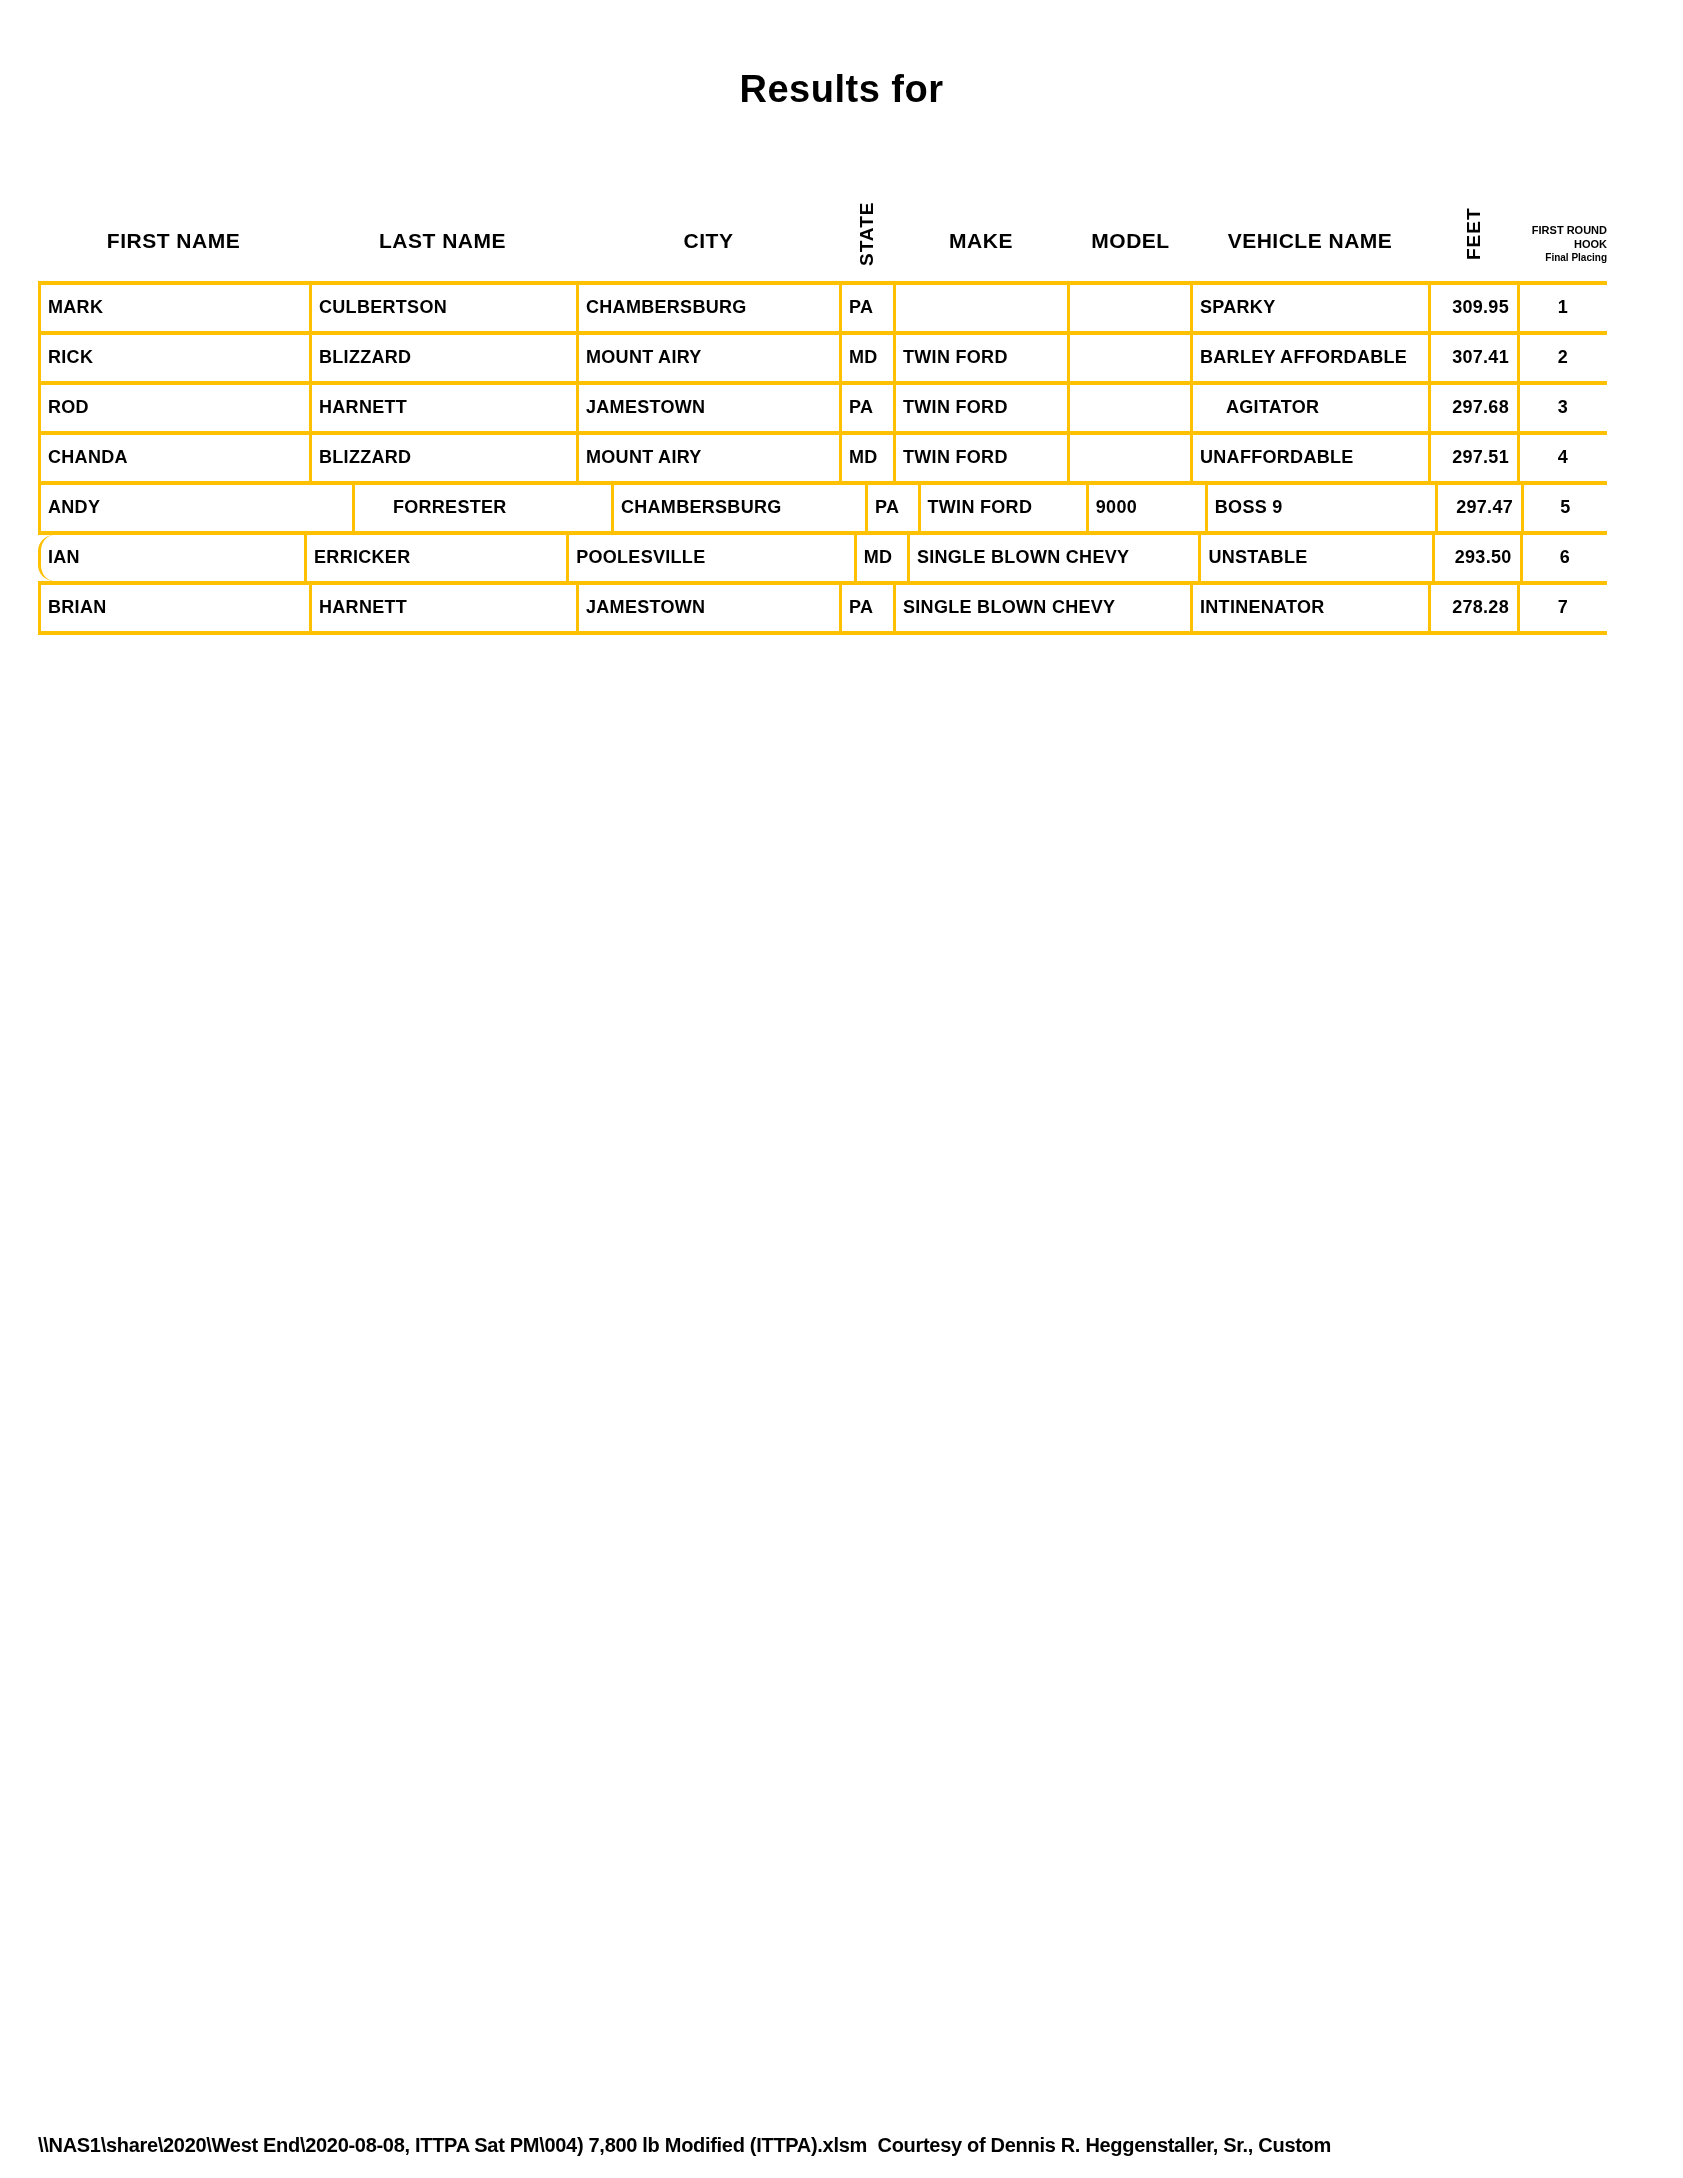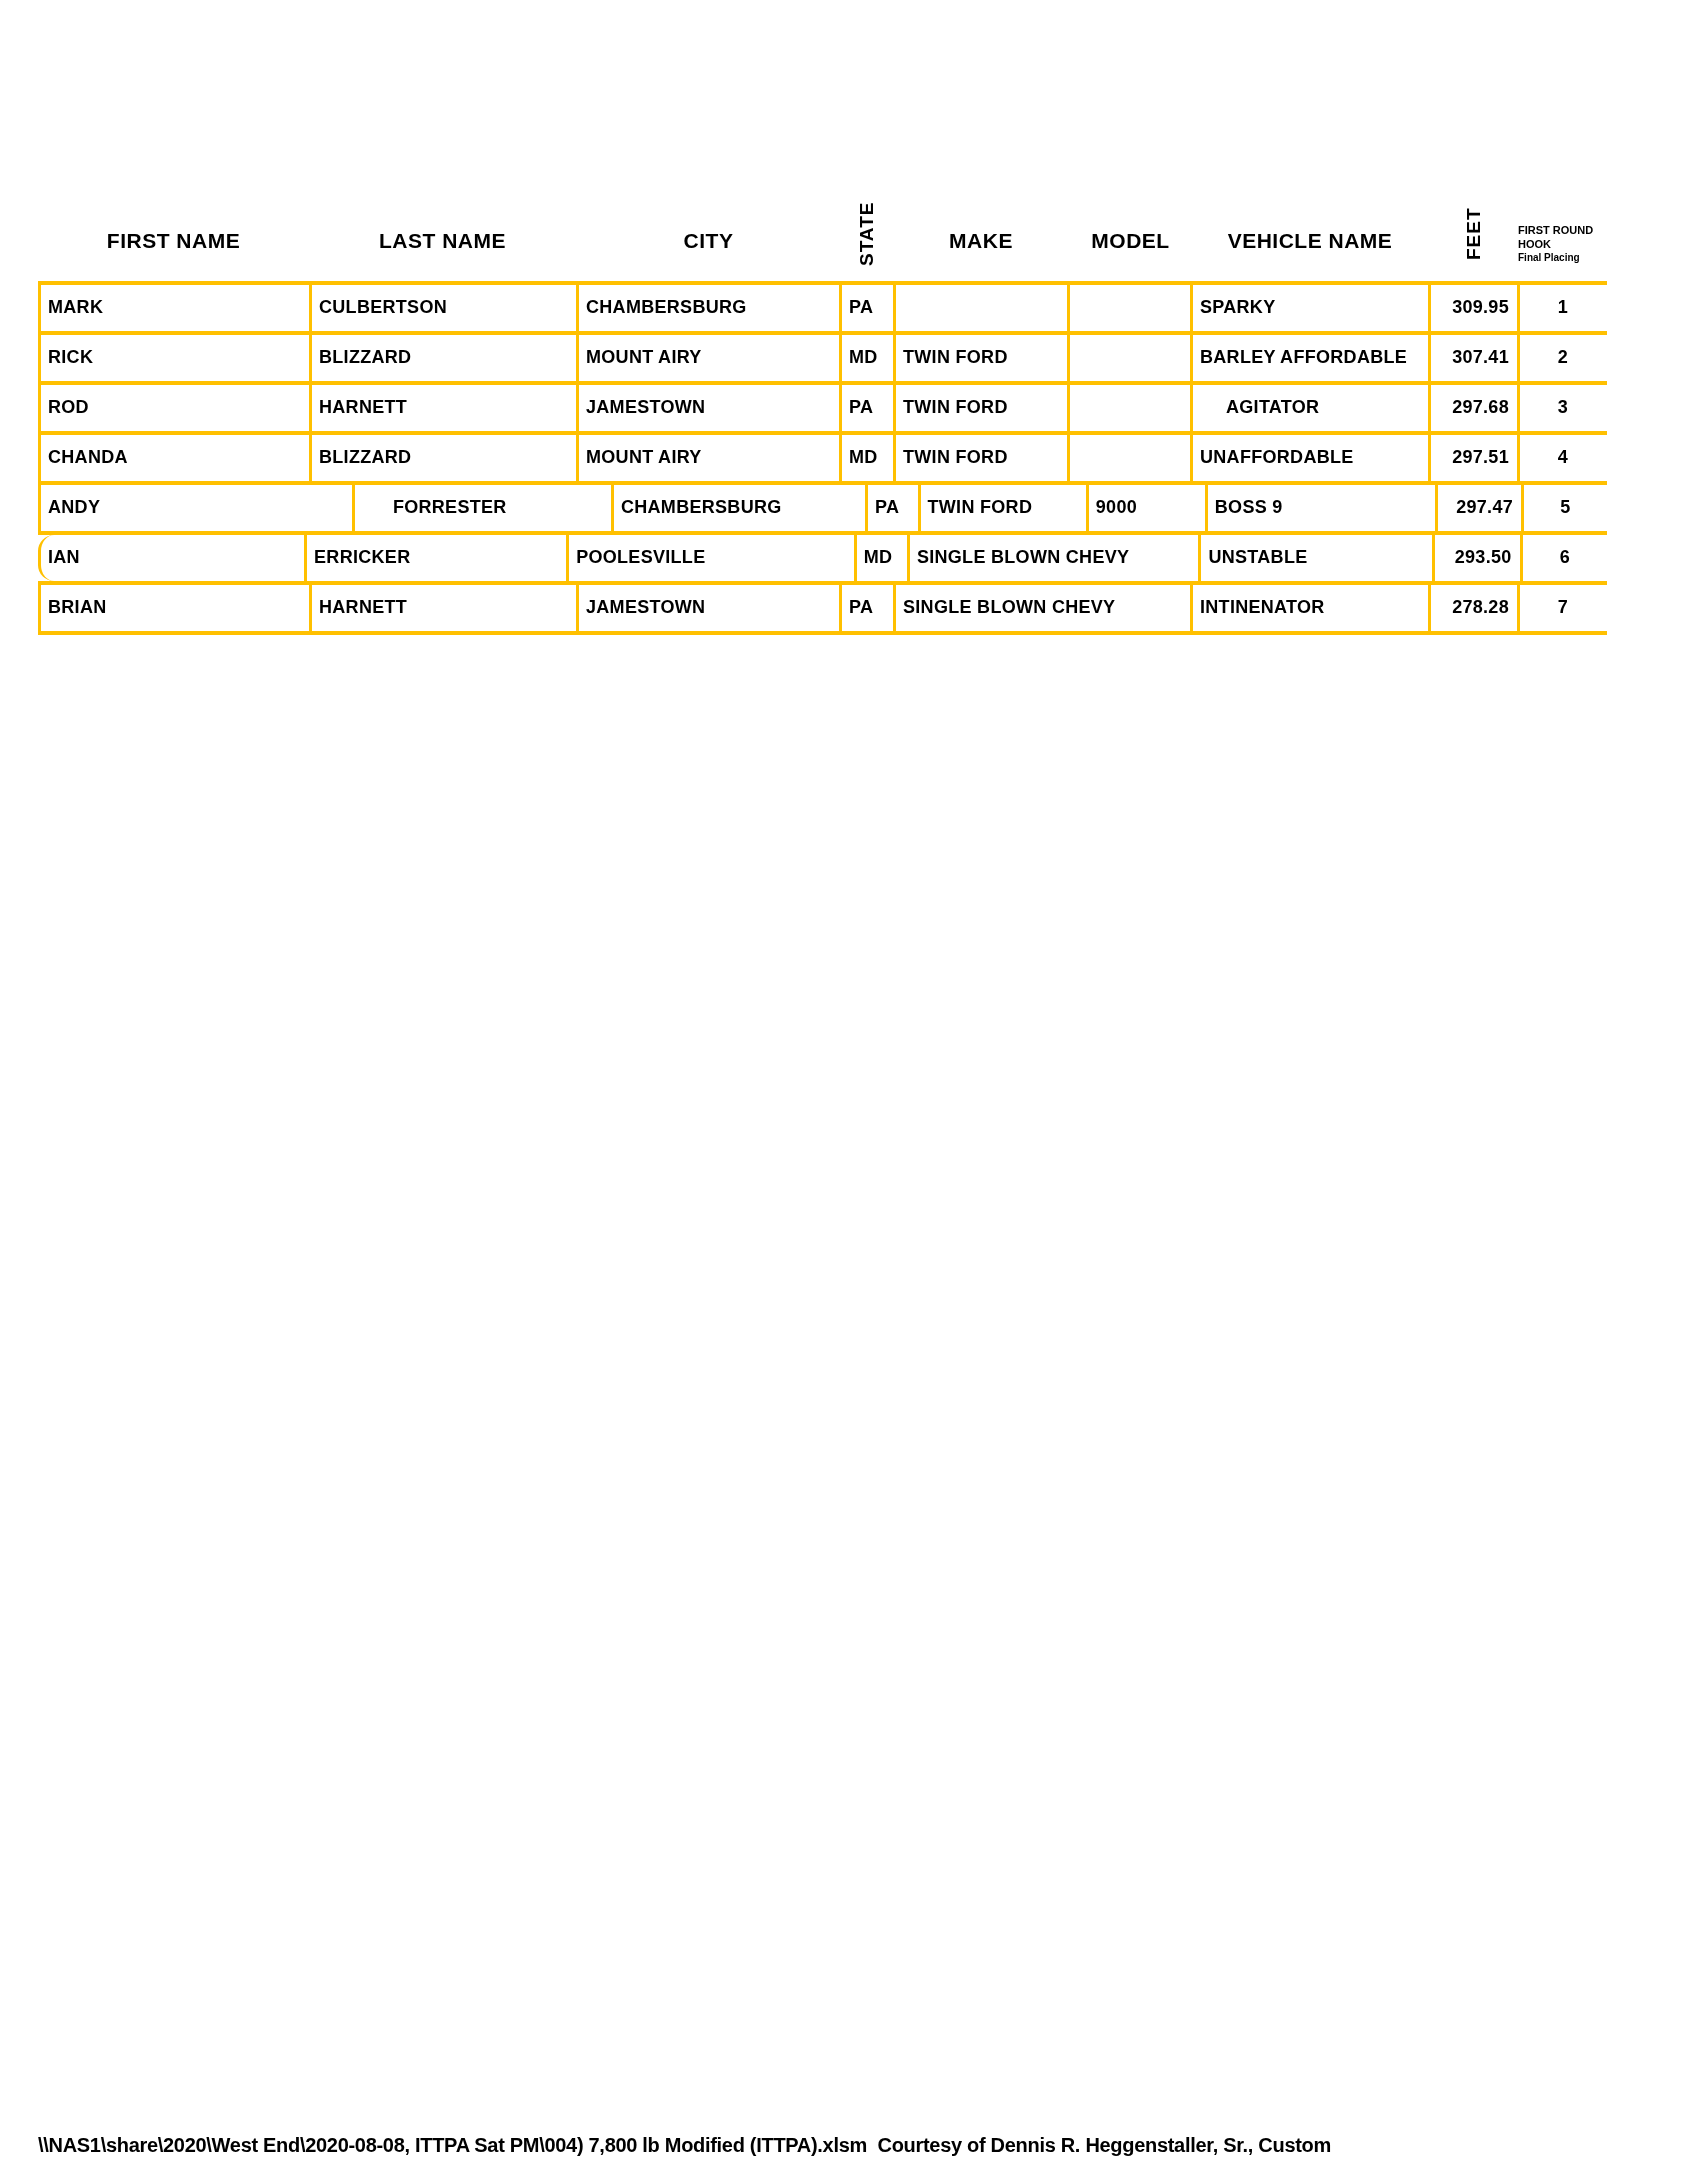--- a/index.html
+++ b/index.html
@@ -29,21 +29,21 @@
   }
   .th-first{left:0;width:271px;}
   .th-last{left:271px;width:267px;}
   .th-city{left:539px;width:263px;}
   .th-state{left:802px;width:54px;}
   .th-make{left:856px;width:174px;}
   .th-model{left:1031px;width:123px;}
   .th-vehicle{left:1153px;width:238px;}
   .th-feet{left:1391px;width:89px;}
   .th-hook{left:1480px;width:89px;bottom:16px;}
-  .hook-line{font-weight:bold;font-size:11px;line-height:14px;text-align:left;letter-spacing:0;}
+  .hook-line{font-weight:bold;font-size:11px;line-height:14px;text-align:right;letter-spacing:0;}
   .hook-line3{font-size:10px;}
 
   
   .ttable{
     position:absolute;left:38px;top:281px;width:1569px;
     border-top:4px solid var(--gold);
   }
   .trow{display:flex;height:50px;box-sizing:border-box;border-bottom:4px solid var(--gold);}
   .tcell{
     box-sizing:border-box;border-left:3px solid var(--gold);
@@ -58,20 +58,21 @@
     position:absolute;left:38px;top:2075px;width:1604px;
     font-size:20px;font-weight:bold;letter-spacing:-0.3px;line-height:28px;
     white-space:pre;
   }
 </style>
 </head>
 <body>
 
 <div class="page">
 
+  <div class="title-line title1">Results for</div>
 
   <div class="thead">
     <div class="th th-h th-first">FIRST NAME</div>
     <div class="th th-h th-last">LAST NAME</div>
     <div class="th th-h th-city">CITY</div>
     <div class="th th-vert th-state">STATE</div>
     <div class="th th-h th-make">MAKE</div>
     <div class="th th-h th-model">MODEL</div>
     <div class="th th-h th-vehicle">VEHICLE NAME</div>
     <div class="th th-vert th-feet">FEET</div>

